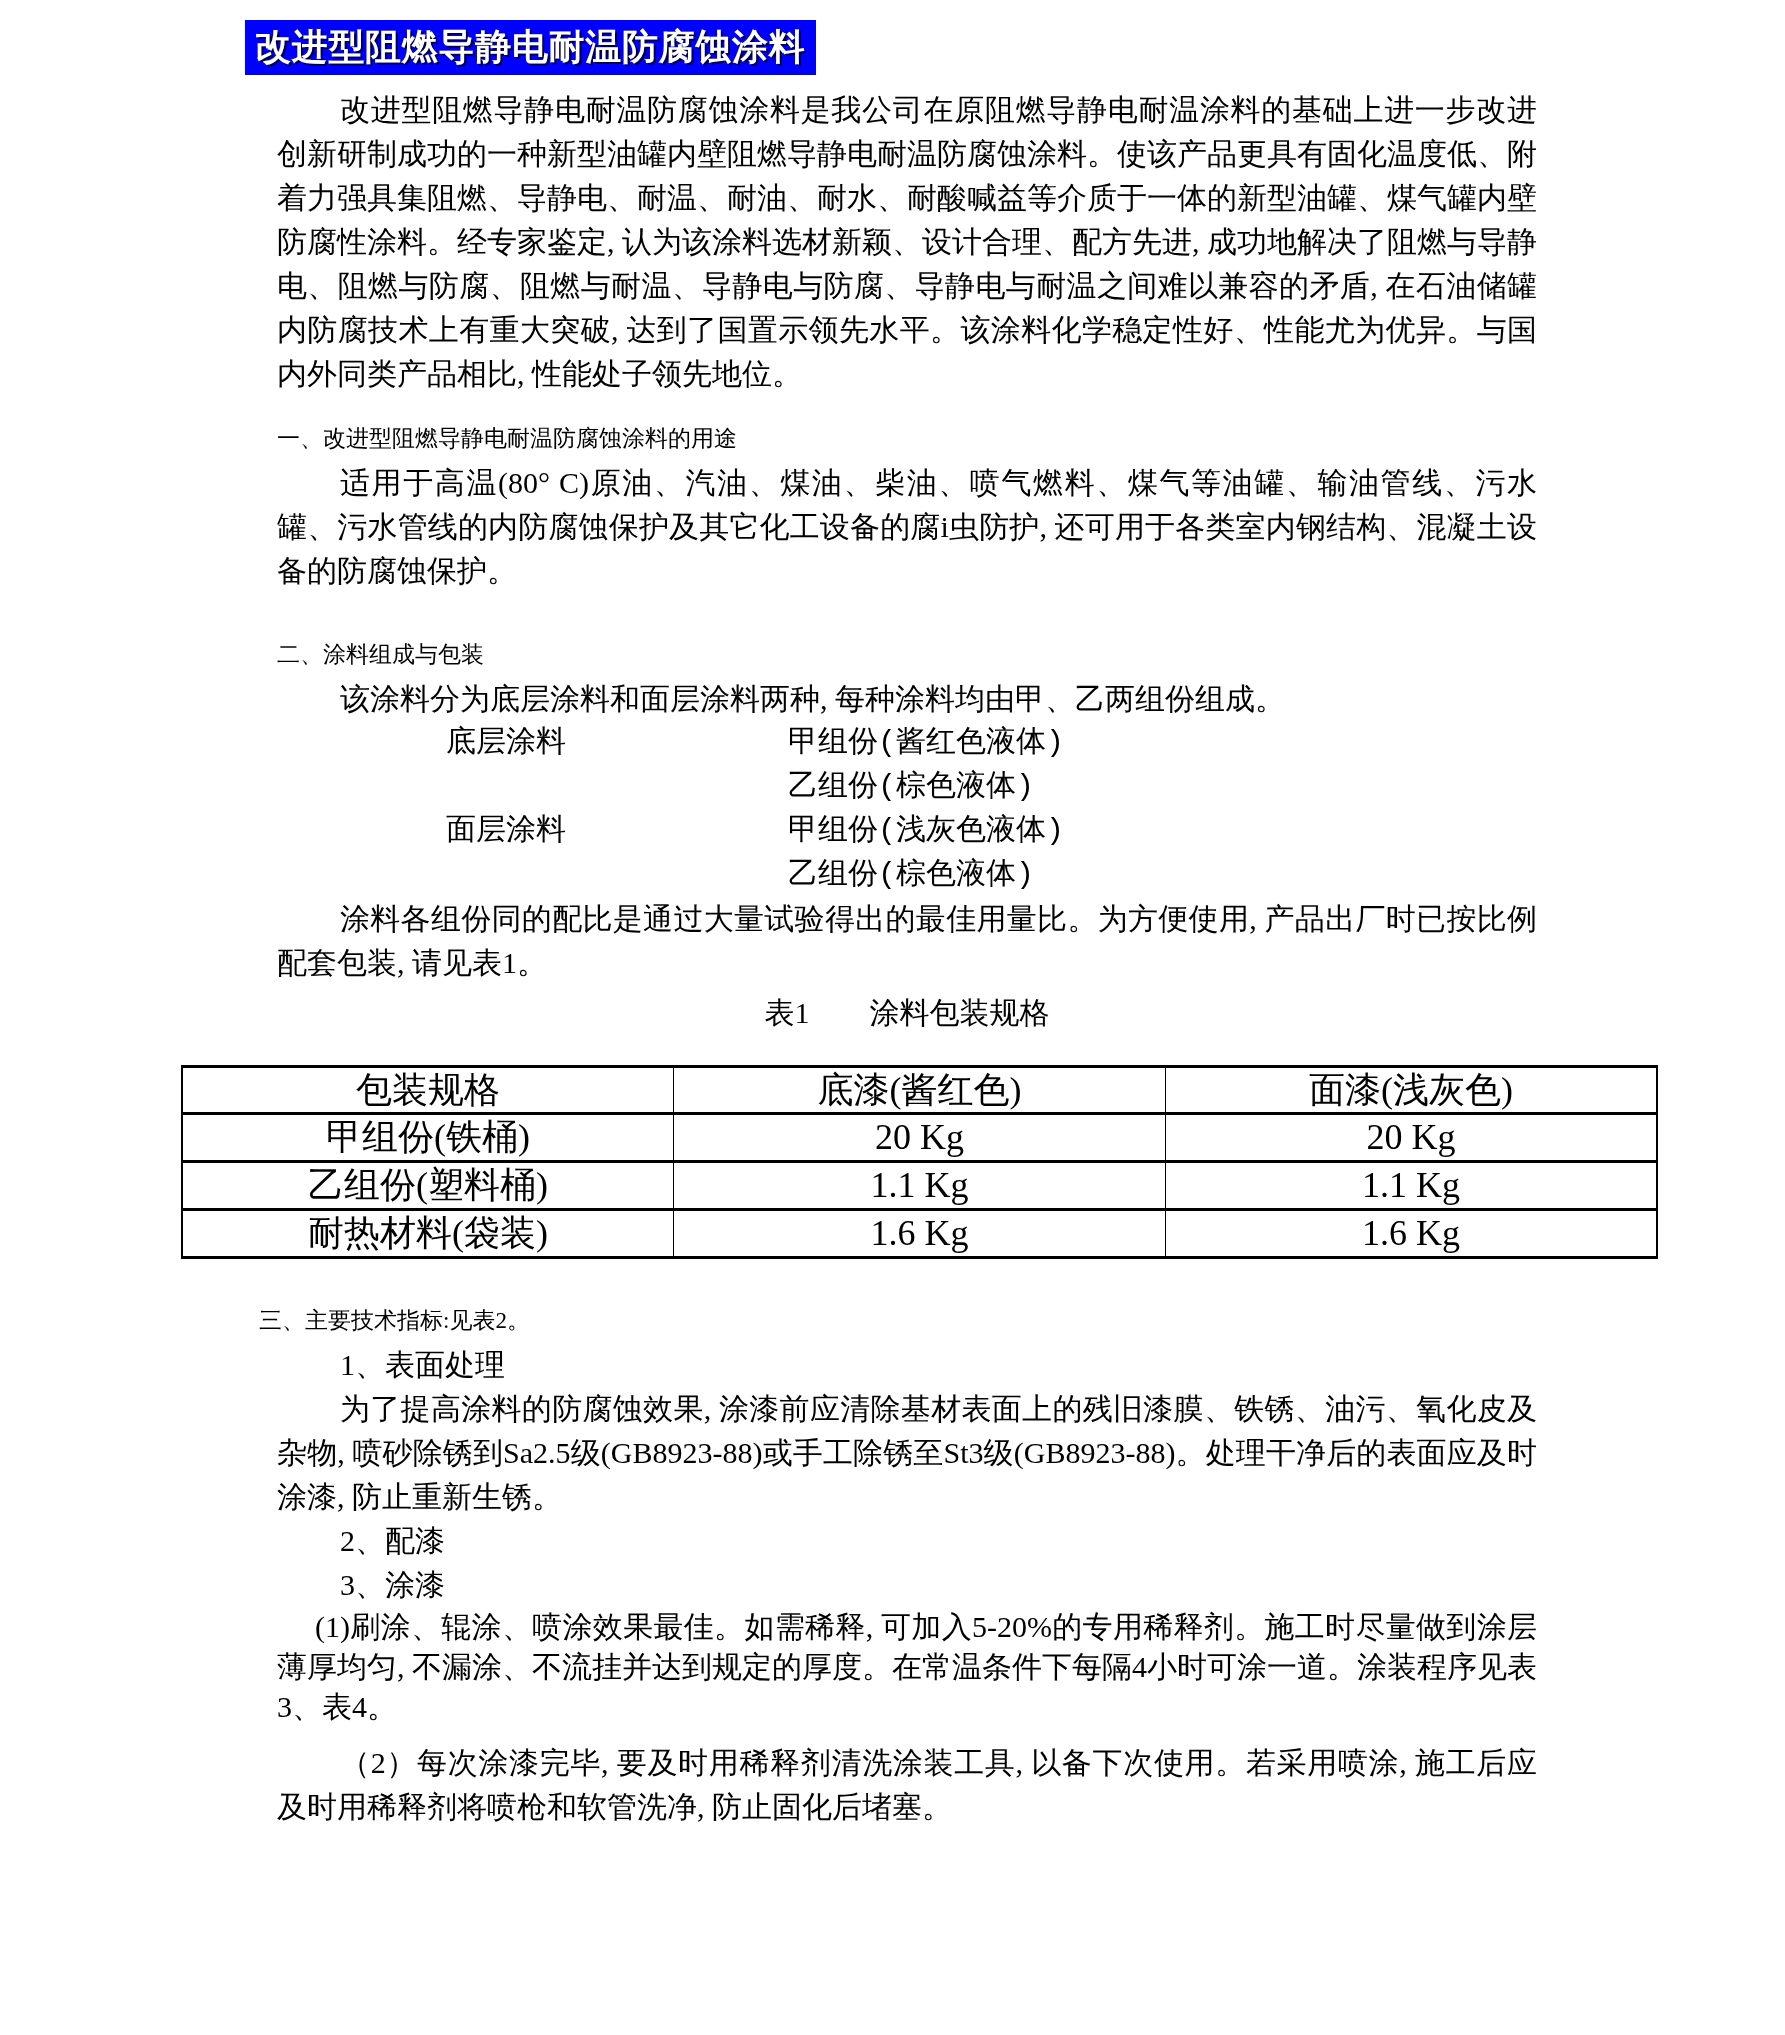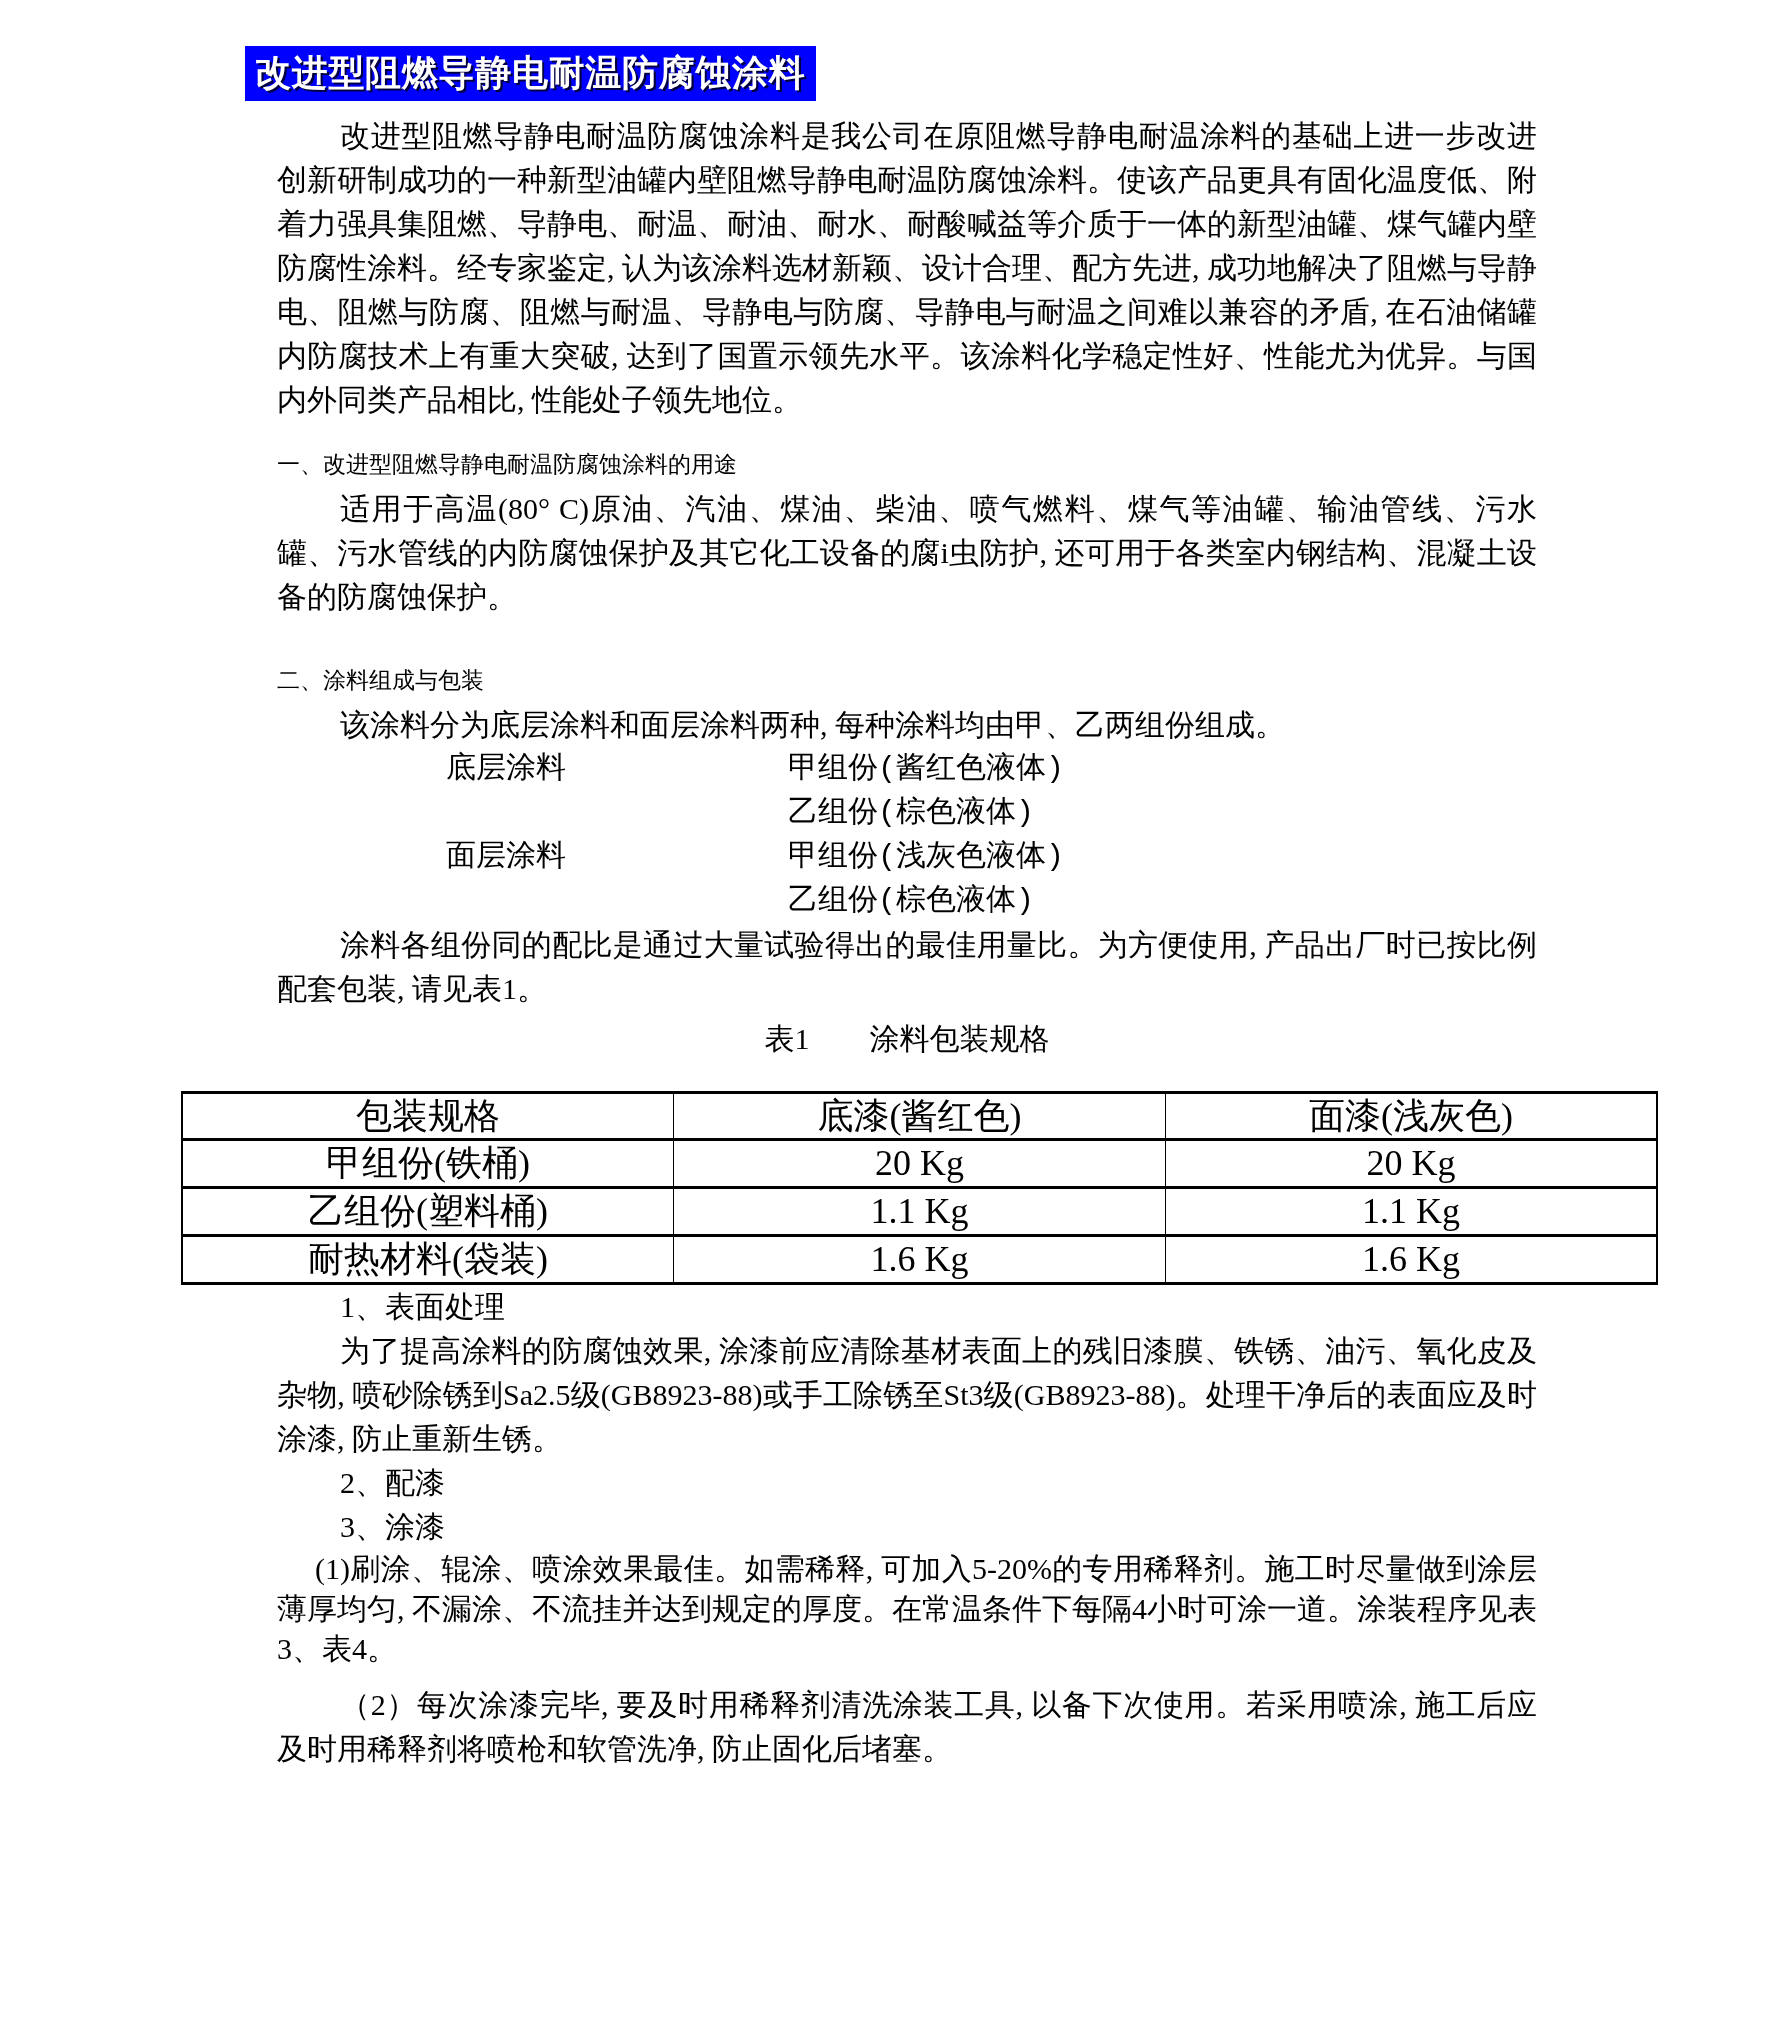--- a/index.html
+++ b/index.html
@@ -6,21 +6,21 @@
   .page{
     position:relative;
     width:1785px;
     height:2035px;
     background:#ffffff;
     color:#000;
     font-family:"Liberation Serif","DejaVu Serif",serif;
     font-size:30px;
     line-height:44px;
     box-sizing:border-box;
-    padding:46px 248px 0 277px;
+    padding:20px 248px 0 277px;
     overflow:hidden;
   }
   .doc-title{
     display:inline-block;
     margin-left:-32px;
     background:#0000ff;
     color:#ffffff;
     font-weight:bold;
     font-size:36px;
     line-height:43px;
@@ -137,20 +137,21 @@
       <td>1.1 Kg</td>
     </tr>
     <tr>
       <td>耐热材料(袋装)</td>
       <td>1.6 Kg</td>
       <td>1.6 Kg</td>
     </tr>
   </tbody>
     </table>
 
+  <p class="sec-head big-gap shift-left">三、主要技术指标:见表2。</p>
 
   <p class="sub-head">1、表面处理</p>
   <p class="para">为了提高涂料的防腐蚀效果, 涂漆前应清除基材表面上的残旧漆膜、铁锈、油污、氧化皮及杂物, 喷砂除锈到Sa2.5级(GB8923-88)或手工除锈至St3级(GB8923-88)。处理干净后的表面应及时涂漆, 防止重新生锈。</p>
 
   <p class="sub-head">2、配漆</p>
 
   <p class="sub-head">3、涂漆</p>
   <p class="p-tight">(1)刷涂、辊涂、喷涂效果最佳。如需稀释, 可加入5-20%的专用稀释剂。施工时尽量做到涂层薄厚均匀, 不漏涂、不流挂并达到规定的厚度。在常温条件下每隔4小时可涂一道。涂装程序见表3、表4。</p>
   <p class="para p-last">（2）每次涂漆完毕, 要及时用稀释剂清洗涂装工具, 以备下次使用。若采用喷涂, 施工后应及时用稀释剂将喷枪和软管洗净, 防止固化后堵塞。</p>
 

